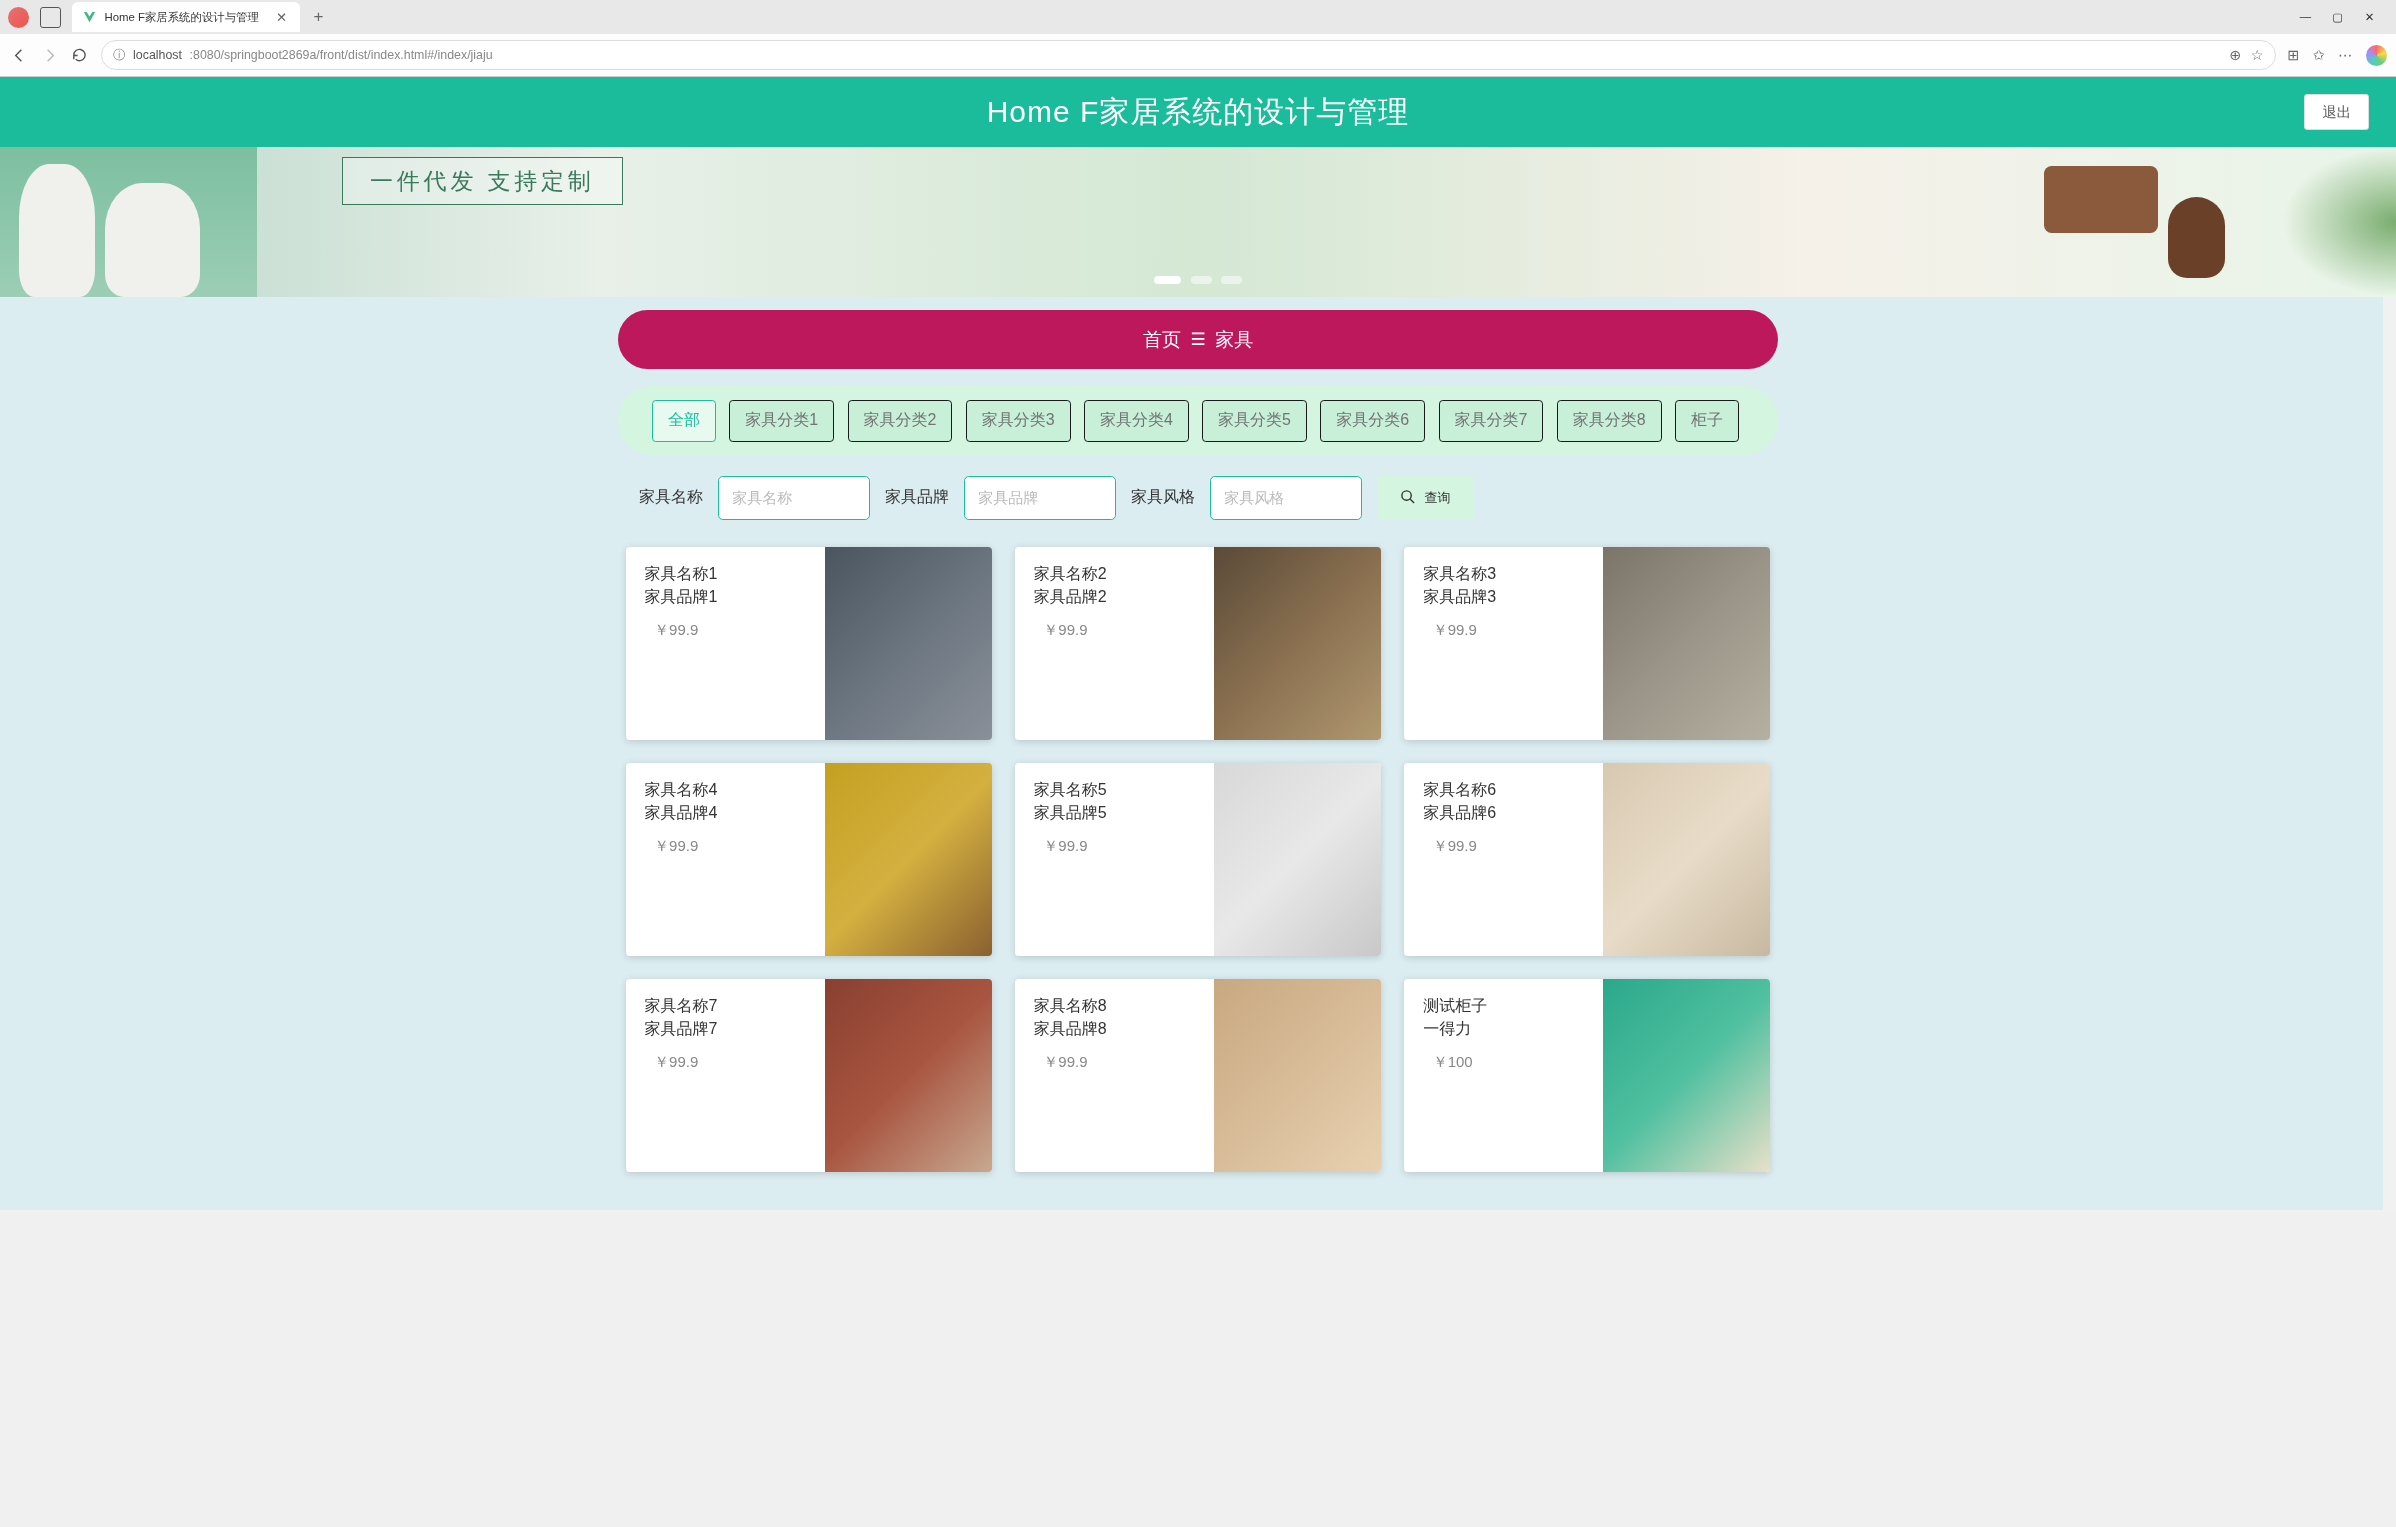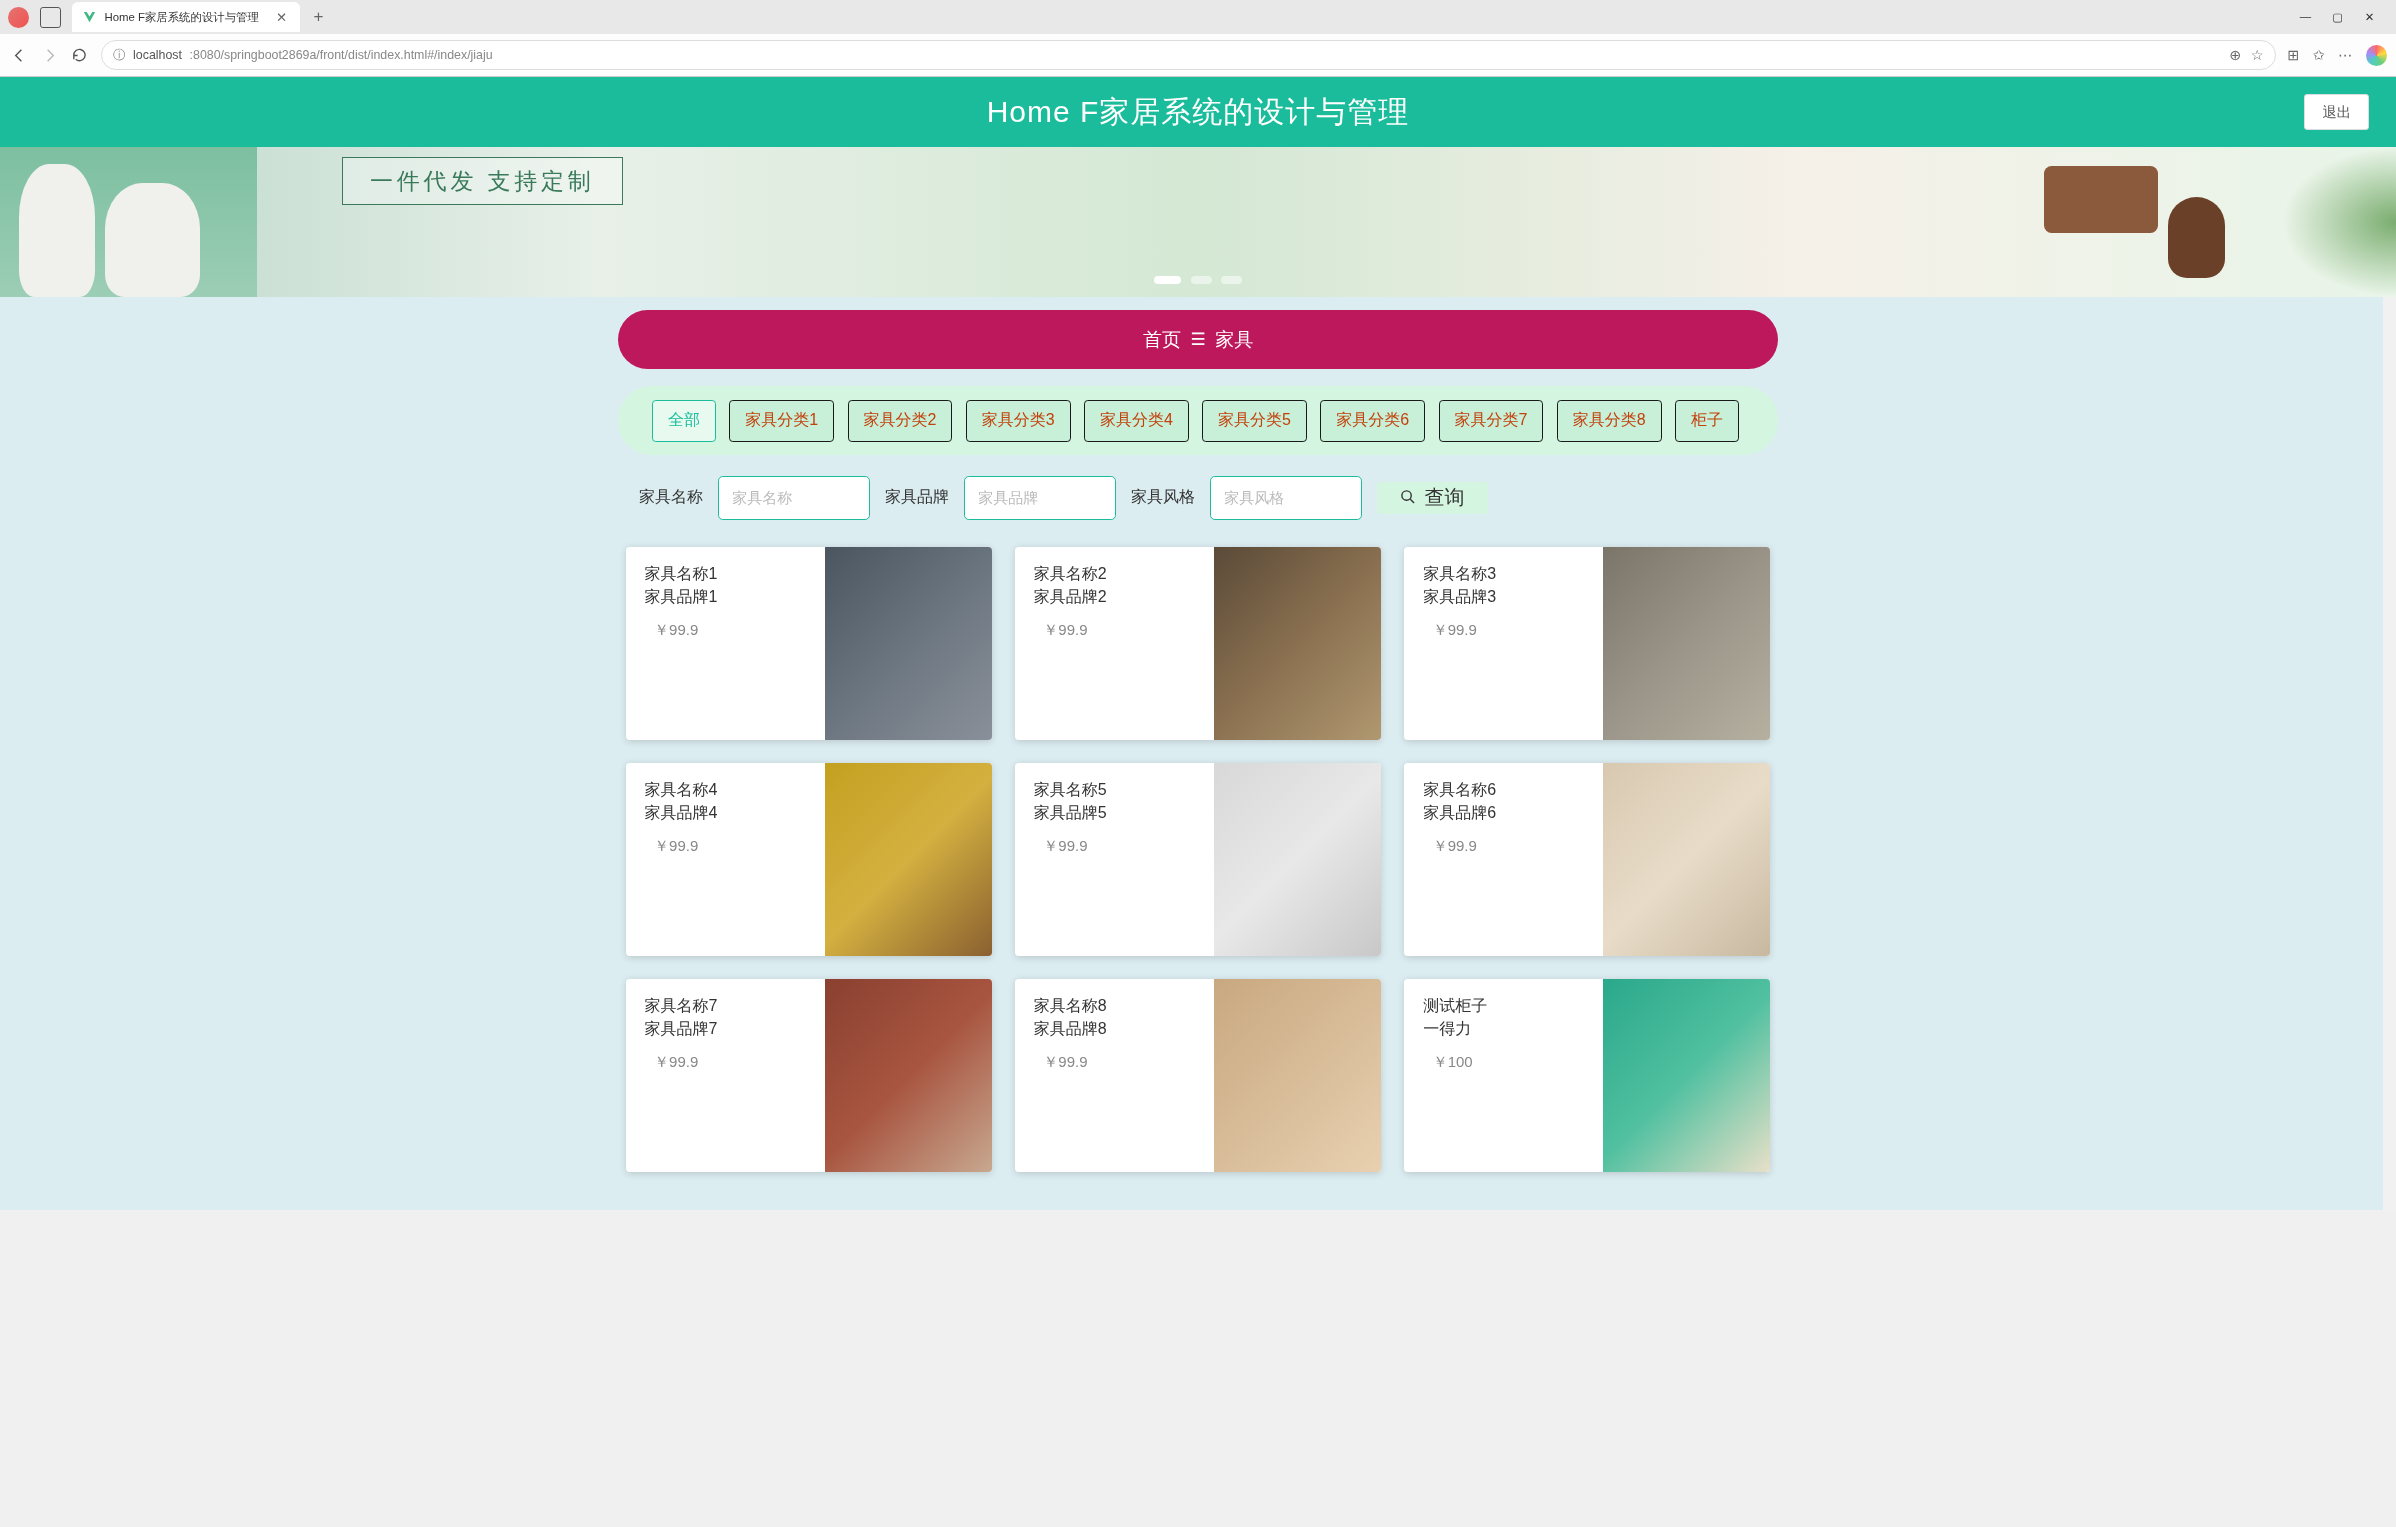--- a/index.html
+++ b/index.html
@@ -233,21 +233,21 @@
       background: #d4f5e0;
       border-radius: 34px;
       padding: 13.3px 34px;
       display: flex;
       gap: 13.3px;
       margin-bottom: 21px;
     }
     .cat-btn {
       border: 1.9px solid #1a1a1a;
       background: #c8f0d8;
-      color: #c2410c;
+      color: #737373;
       font-size: 16px;
       padding: 9.5px 15px;
       border-radius: 3.8px;
       cursor: pointer;
       white-space: nowrap;
     }
     .cat-btn.active {
       border-color: #1abc9c;
       color: #1abc9c;
       background: #e8faf0;
@@ -266,23 +266,23 @@
       height: 44px;
       padding: 0 13.3px;
       font-size: 15px;
       width: 152px;
       outline: none;
     }
     .search-input::placeholder { color: #bbb; }
     .search-btn {
       background: #d4f5e0;
       border: none;
-      height: 32px;
+      height: 44px;
       padding: 13px 23px;
-      font-size: 20px;
+      font-size: 13px;
       color: #333;
       border-radius: 2.9px;
       cursor: pointer;
       display: flex;
       align-items: center;
       gap: 9.5px;
     }
 
     .product-grid {
       display: grid;

